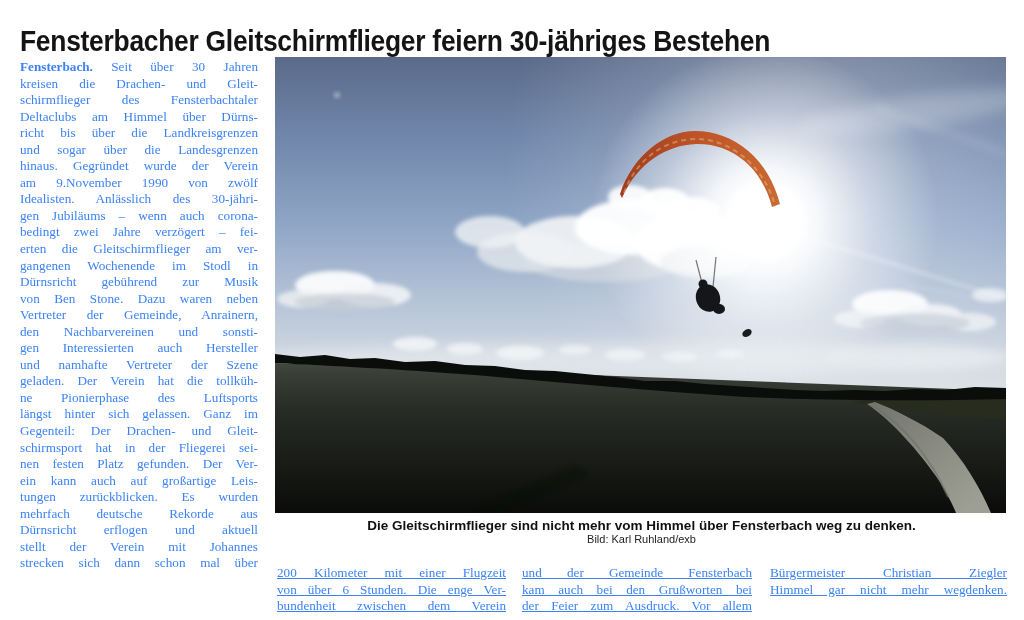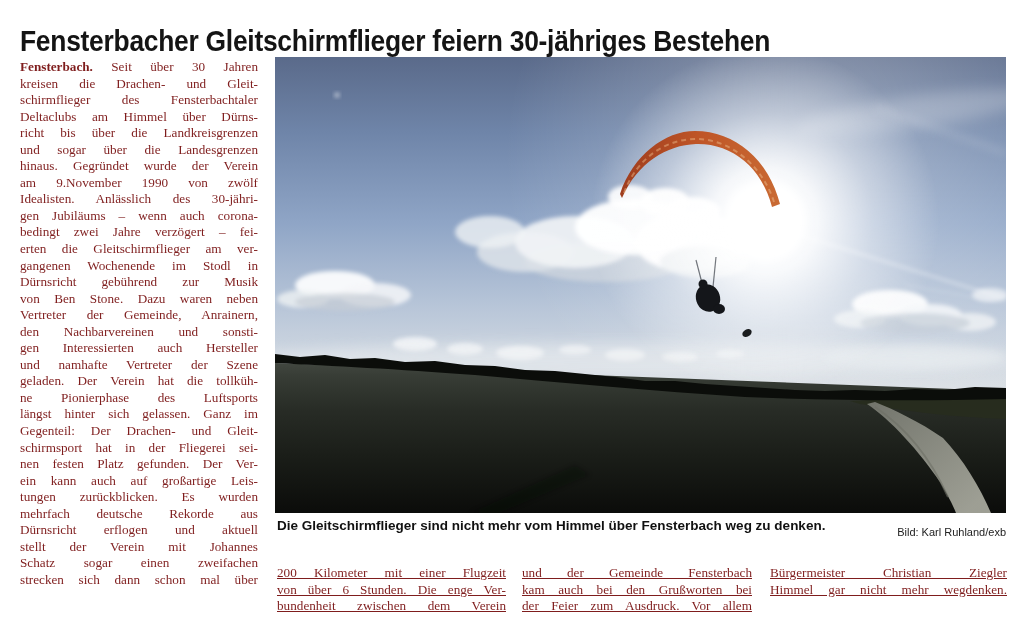--- a/index.html
+++ b/index.html
@@ -7,38 +7,39 @@
     width:1024px;height:620px;position:relative;overflow:hidden;
     background:#ffffff;font-family:"Liberation Serif",serif;
   }
   .headline{
     position:absolute;left:20px;top:4px;width:1004px;
     font-family:"Liberation Sans",sans-serif;font-weight:700;
     font-size:30px;letter-spacing:-0.3px;color:#141414;
     transform:scaleX(0.88);transform-origin:0 0;white-space:nowrap;
   }
   .col{
-    position:absolute;font-size:13.2px;line-height:16.55px;color:#7f1d1d;
+    position:absolute;font-size:13.2px;line-height:16.55px;color:#3b82f6;
   }
   .col1{left:20px;top:59px;width:238px;}
   .bcol{top:565px;text-decoration:underline;}
   .col2{left:277px;width:229px;}
   .col3{left:522px;width:230px;}
   .col4{left:770px;width:237px;}
   .tline{text-align:justify;text-align-last:justify;overflow:hidden;height:16.55px;}
   .lead{font-weight:700;}
   .photo{position:absolute;left:275px;top:57px;width:731px;height:456px;}
   .photo svg{display:block;}
   .captionbar{
     position:absolute;left:277px;top:518px;width:729px;
-    display:flex;justify-content:space-between;align-items:flex-start;
+    display:flex;justify-content:space-between;align-items:center;
     font-family:"Liberation Sans",sans-serif;
+    flex-direction:column;
   }
   .caption{font-weight:700;font-size:13.5px;color:#111;}
-  .credit{font-size:11px;color:#222;font-weight:400;margin-top:8px;}
+  .credit{font-size:11px;color:#222;font-weight:400;}
 </style>
 </head>
 <body>
 
 <h1 class="headline">Fensterbacher Gleitschirmflieger feiern 30-jähriges Bestehen</h1>
 
 <div class="col col1">
   <div class="tline"><span class="lead">Fensterbach.</span> <span>Seit über 30 Jahren</span></div>
   <div>
       <div class="tline">kreisen die Drachen- und Gleit-</div>
@@ -63,21 +64,20 @@
       <div class="tline">ne Pionierphase des Luftsports</div>
       <div class="tline">längst hinter sich gelassen. Ganz im</div>
       <div class="tline">Gegenteil: Der Drachen- und Gleit-</div>
       <div class="tline">schirmsport hat in der Fliegerei sei-</div>
       <div class="tline">nen festen Platz gefunden. Der Ver-</div>
       <div class="tline">ein kann auch auf großartige Leis-</div>
       <div class="tline">tungen zurückblicken. Es wurden</div>
       <div class="tline">mehrfach deutsche Rekorde aus</div>
       <div class="tline">Dürnsricht erflogen und aktuell</div>
       <div class="tline">stellt der Verein mit Johannes</div>
-      <div class="tline">Schatz sogar einen zweifachen</div>
       <div class="tline">strecken sich dann schon mal über</div>
     </div>
 </div>
 
 <div class="photo">
 <svg viewBox="0 0 731 456" width="731" height="456" preserveAspectRatio="none">
   <defs>
     <linearGradient id="skyGrad" x1="0" y1="0" x2="0" y2="1">
       <stop offset="0%" stop-color="#5a6a8a"></stop>
       <stop offset="22%" stop-color="#6f85a9"></stop>

